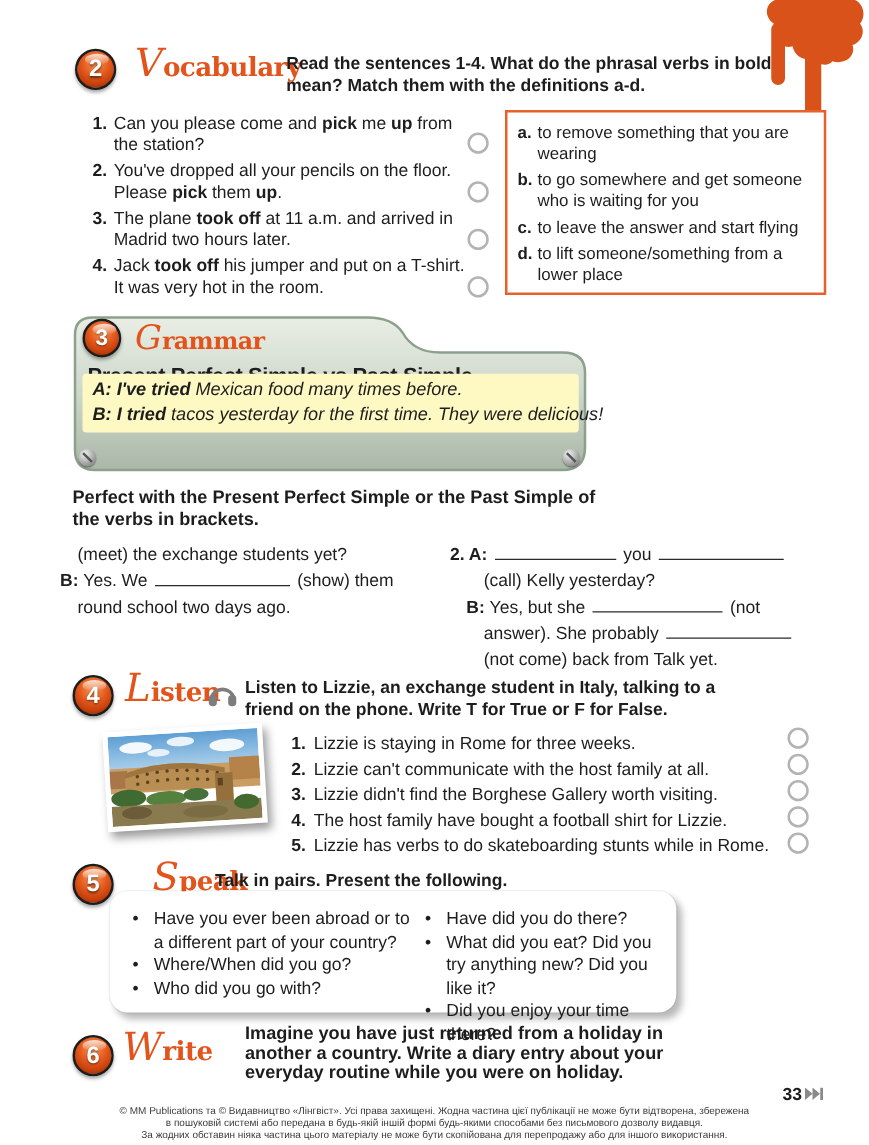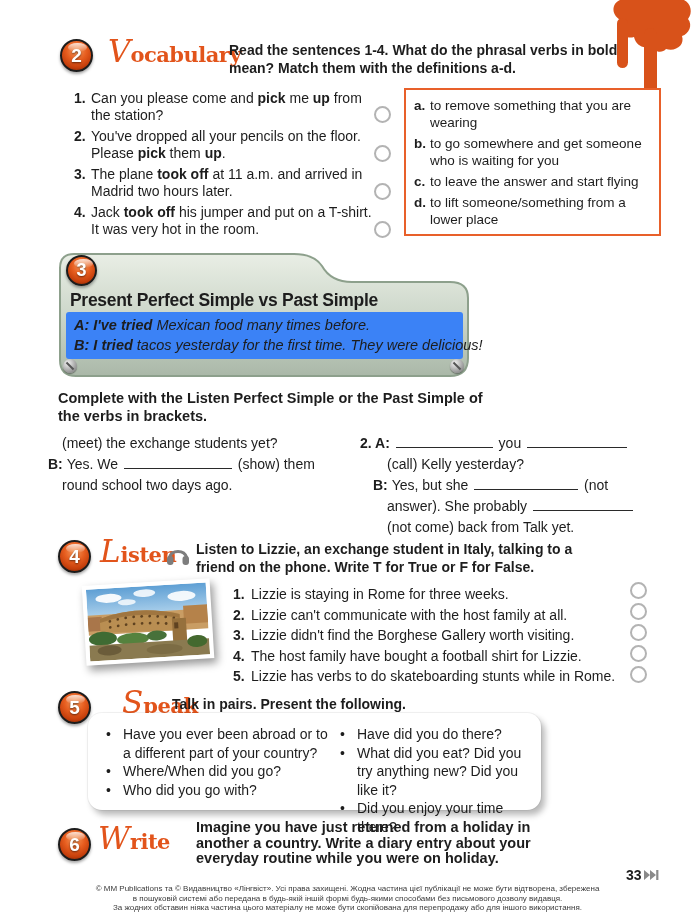--- a/index.html
+++ b/index.html
@@ -35,21 +35,21 @@
   .ditem .dl { font-weight:bold; width:16px; flex:none; }
 
   
   .gram-wrap { position:absolute; left:56px; top:252px; width:416px; height:128px; }
   .gram-svg { position:absolute; left:0; top:0; }
   .gram-badge { left:10px; top:3px; width:31px; height:31px; font-size:18px; }
   .gram-title { left:52px; top:5px; }
   .gram-title .init { font-size:27px; }
   .gram-title .rest { font-size:19px; }
   .gram-head { position:absolute; left:14px; top:38px; font-weight:bold; font-size:17.5px; letter-spacing:-0.3px; }
-  .gram-inner { position:absolute; left:10px; top:60px; width:397px; height:47px; background:#3b82f6;
+  .gram-inner { position:absolute; left:10px; top:47px; width:397px; height:47px; background:#fef9c3;
     border-radius:3px; padding:3px 8px; }
   .gram-line { font-size:14.5px; line-height:20px; white-space:nowrap; }
   .screw { position:absolute; width:14px; height:14px; border-radius:50%;
     background:radial-gradient(circle at 35% 30%, #f2f2f2, #a8a8a8 55%, #6f6f6f); box-shadow:0 1px 1px rgba(0,0,0,.4); }
   .screw::after { content:""; position:absolute; left:2px; top:6px; width:10px; height:2px;
     background:#555; transform:rotate(45deg); }
 
   .bb { font-weight:bold; }
   .ii { font-style:italic; }
   .blank { display:inline-block; height:12px; border-bottom:1.3px solid #2a2a2a; margin:0 2px; }
@@ -145,30 +145,31 @@
       <defs>
         <linearGradient id="gg" x1="0" y1="0" x2="0" y2="1">
           <stop offset="0" stop-color="#e9eee5"></stop>
           <stop offset="0.5" stop-color="#cdd7ca"></stop>
           <stop offset="1" stop-color="#aab8a8"></stop>
         </linearGradient>
       </defs>
       <path d="M18,2 L238,2 Q258,2 266,14 Q275,30 296,30 L394,30 Q412,30 412,46 L412,106 Q412,124 394,124 L20,124 Q4,124 4,108 L4,16 Q4,2 18,2 Z" fill="url(#gg)" stroke="#8da08c" stroke-width="2"></path>
     </svg>
     <div class="badge gram-badge">3</div>
+    <div class="sec-title gram-title"><span class="init">G</span><span class="rest">rammar</span></div>
     <div class="gram-head">Present Perfect Simple vs Past Simple</div>
     <div class="gram-inner">
       <div class="gram-line"><span class="bb ii">A: I've tried</span><span class="ii"> Mexican food many times before.</span></div>
       <div class="gram-line"><span class="bb ii">B: I tried</span><span class="ii"> tacos yesterday for the first time. They were delicious!</span></div>
     </div>
     <div class="screw" style="left:7px; top:107px;"></div>
     <div class="screw" style="left:394px; top:107px;"></div>
   </div>
 
-  <div class="instr" style="left:58px; top:389px; width:430px; font-size:14.5px;">Complete with the Listen Perfect Simple or the Past Simple of the verbs in brackets.</div>
+  <div class="instr" style="left:58px; top:389px; width:430px; font-size:14.5px;">Perfect with the Present Perfect Simple or the Past Simple of the verbs in brackets.</div>
 
   <div class="ex-col" style="left:35px; top:433px;">
     <div class="ex-line ind2"><span>(meet) the exchange students yet?</span></div>
     <div class="ex-line ind1"><span class="bb">B: </span><span>Yes. We </span><span class="blank" style="width: 108px;"></span><span> (show) them</span></div>
     <div class="ex-line ind2"><span>round school two days ago.</span></div>
   </div>
   <div class="ex-col" style="left:360px; top:433px;">
     <div class="ex-line"><span class="bb">2. A: </span><span class="blank" style="width: 97px;"></span><span> you </span><span class="blank" style="width: 100px;"></span></div>
     <div class="ex-line ind2"><span>(call) Kelly yesterday?</span></div>
     <div class="ex-line ind1"><span class="bb">B: </span><span>Yes, but she </span><span class="blank" style="width: 104px;"></span><span> (not</span></div>

